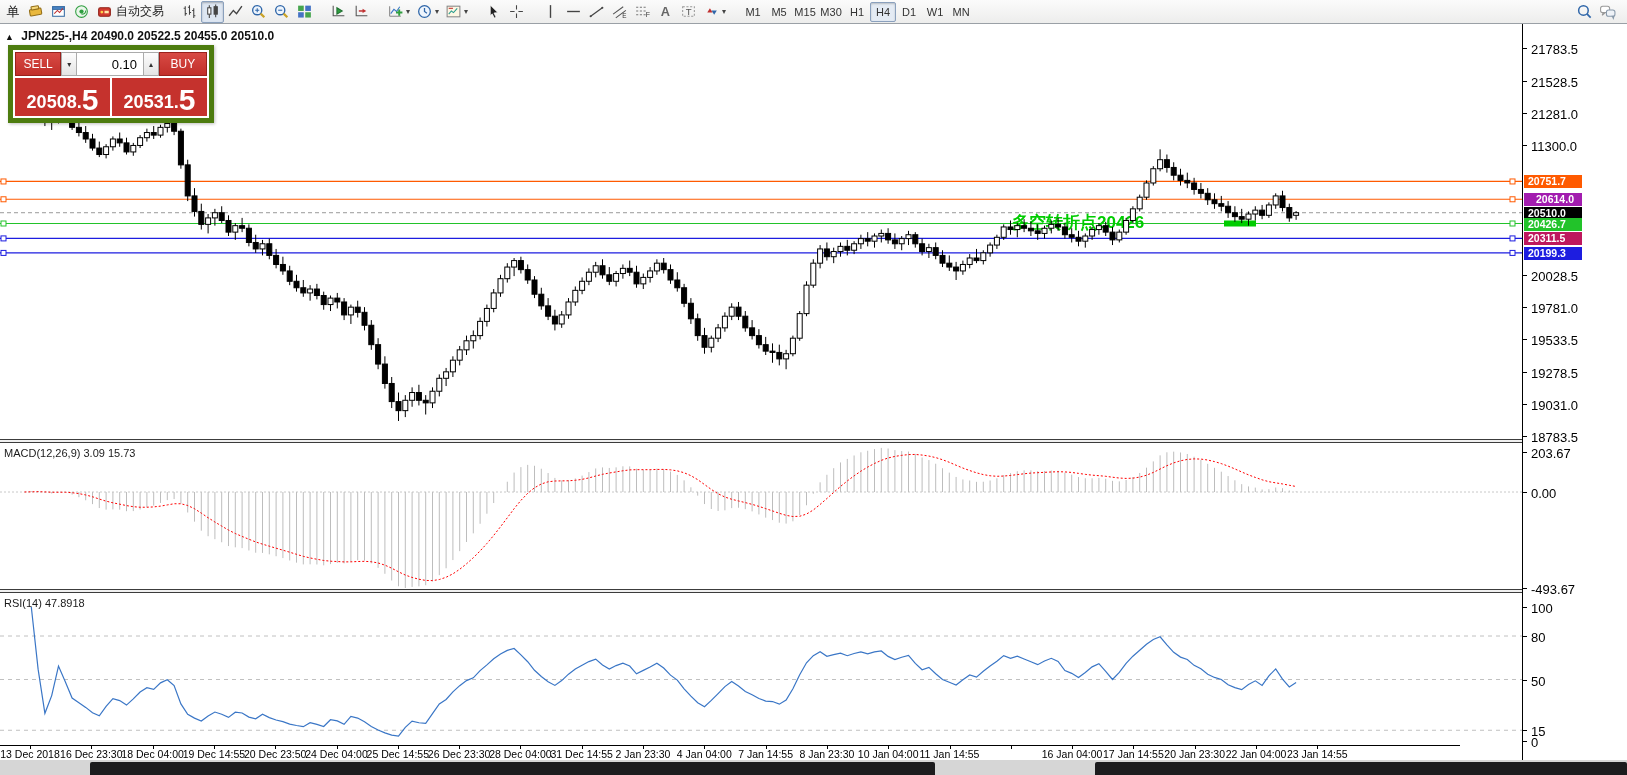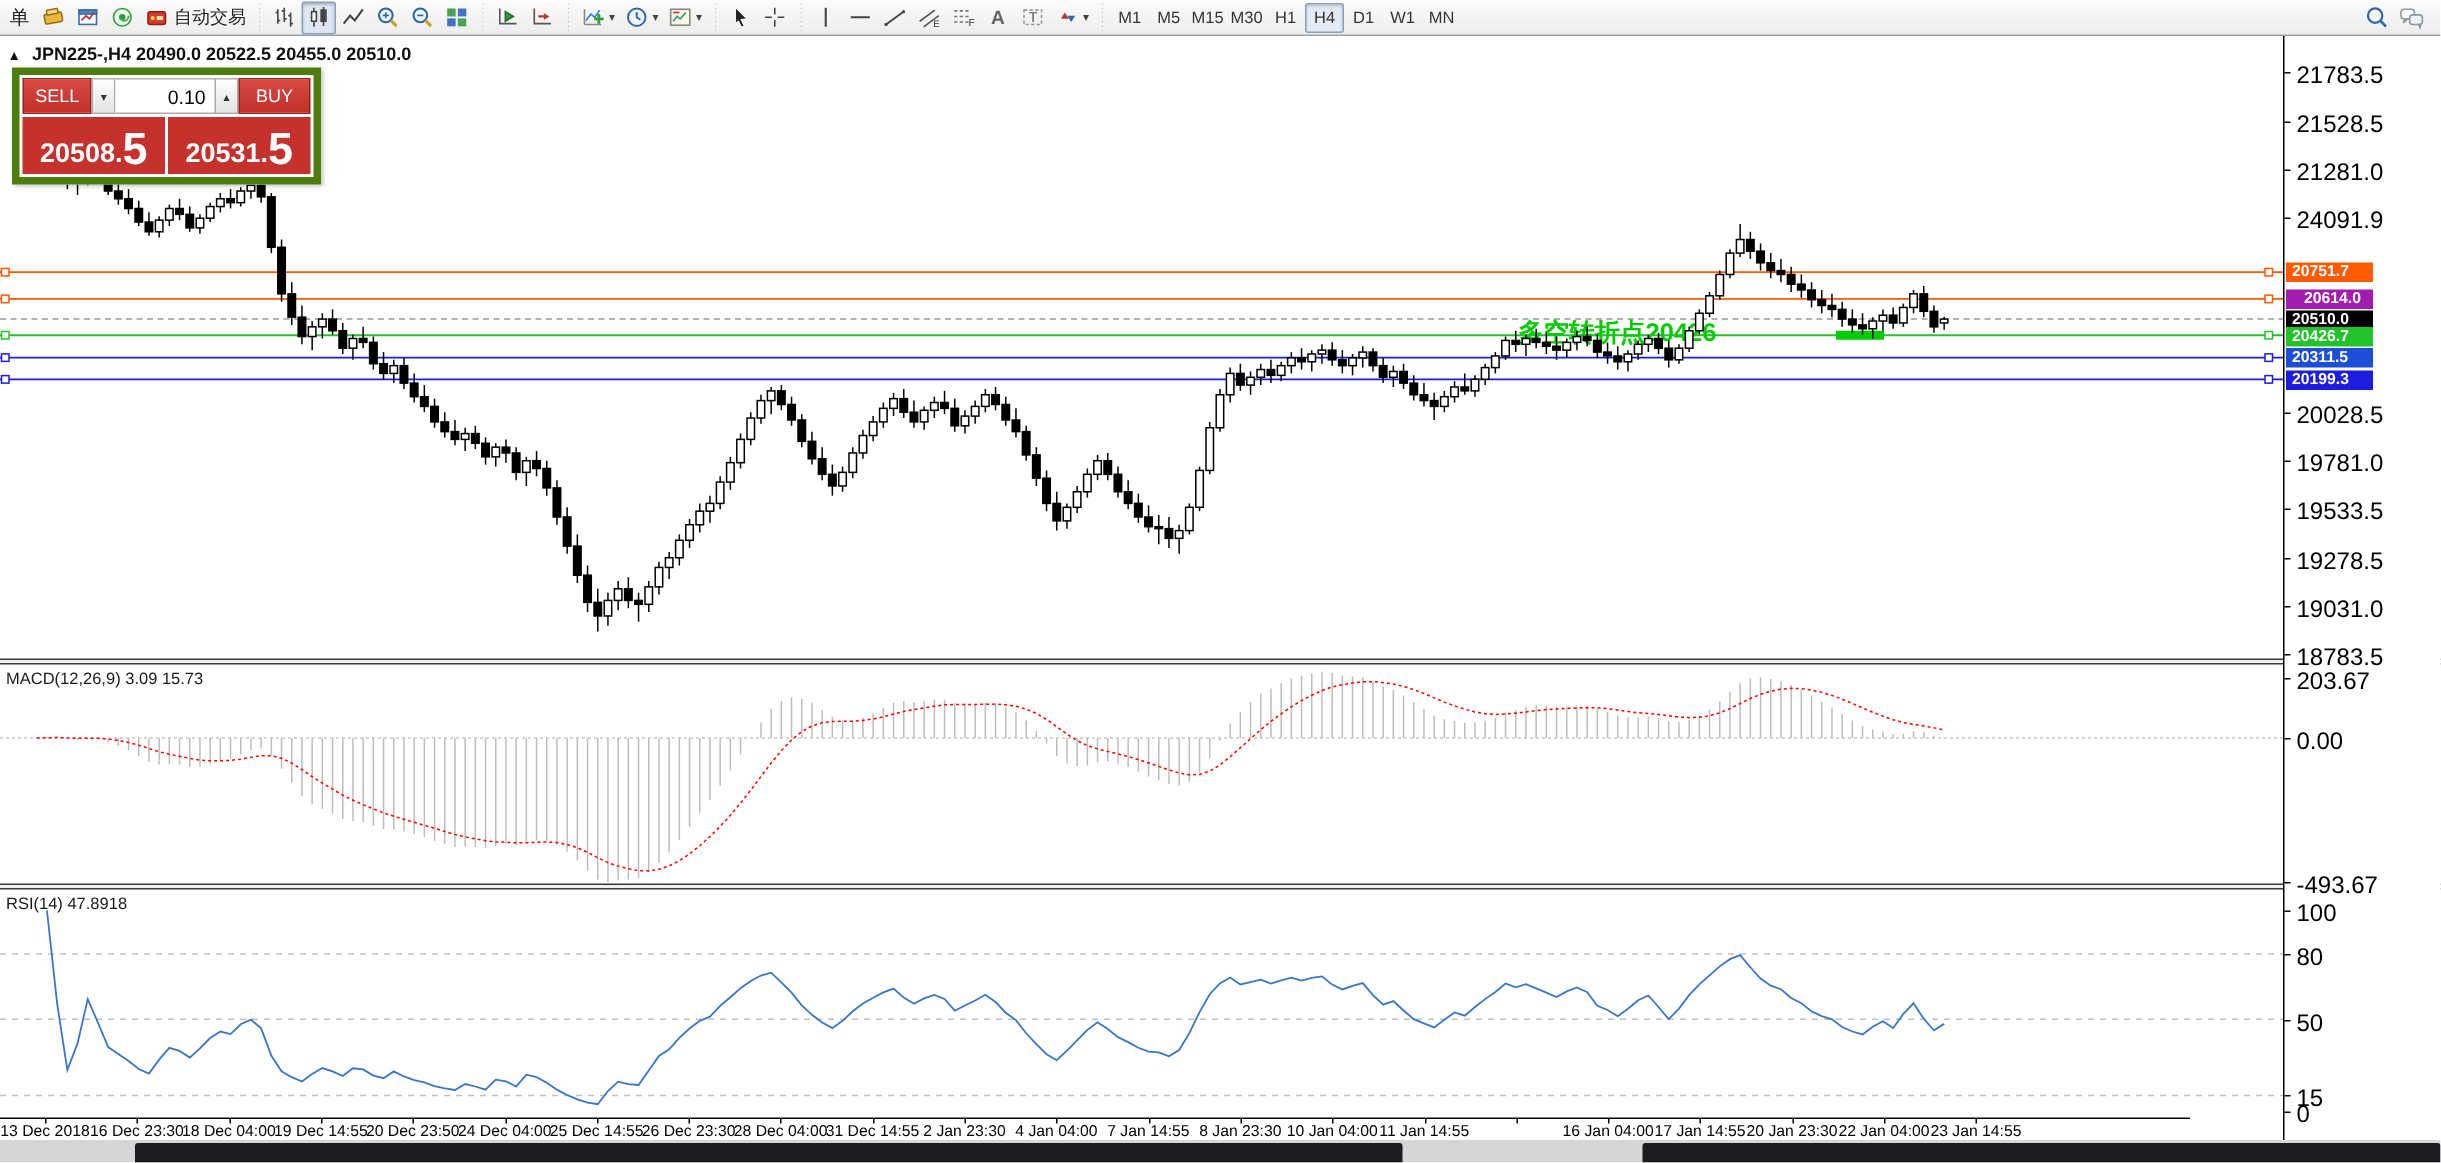--- a/index.html
+++ b/index.html
@@ -47,21 +47,21 @@
   .tp-row2 { display:flex; margin-top:2px; height:38px; }
   .tp-price { flex:1; background:#c5322d; color:#fff; display:flex; align-items:flex-end; justify-content:center;
               padding-bottom:3px; cursor:pointer; }
   .tp-price + .tp-price { margin-left:2px; }
   .tp-price .sm { font-size:18px; font-weight:700; line-height:1; margin-bottom:2px; }
   .tp-price .bg { font-size:30px; font-weight:700; line-height:.82; }
 
   
   .price-axis { position:absolute; left:1522px; top:24px; width:105px; height:736px;
                 border-left:1px solid #000; background:#fff; z-index:6; cursor:ns-resize; }
-  .ptick { position:absolute; left:8px; font-size:16px; color:#000; white-space:nowrap; }
+  .ptick { position:absolute; left:8px; font-size:13px; color:#000; white-space:nowrap; }
   .ptick-mark { position:absolute; left:0; width:4px; height:1px; background:#000; }
   .price-flag { position:absolute; left:1px; width:58px; height:13px; color:#fff; font-size:10.5px; font-weight:700;
                 line-height:13px; padding-left:4px; }
 
   
   .time-axis { position:absolute; left:0; top:745px; width:1460px; height:15px; background:#fff;
                border-top:1px solid #000; z-index:6; cursor:ew-resize; }
   .tlabel { position:absolute; top:2px; font-size:10.5px; color:#000; transform:translateX(-50%); white-space:nowrap; }
   .ttick { position:absolute; top:0; width:1px; height:3px; background:#000; }
   .status-strip { position:absolute; left:0; top:760px; width:1627px; height:15px; background:#d6d6d6; }
@@ -894,21 +894,21 @@
       <polyline points="31.3,12 38.1,74.14285714285714 44.9,118.33333333333333 51.7,100.61111111111111 58.5,71.07407407407408 65.3,86.69696969696969 72.1,103.04651162790697 78.9,107.63829787234042 85.69999999999999,112.38461538461537 92.5,117.67796610169492 99.3,120.74999999999997 106.1,111.42857142857142 112.89999999999999,103.57894736842104 119.7,105.60759493670888 126.5,110.08444444444444 133.3,103.92470362063442 140.1,97.02434698557875 146.89999999999998,92.6764475575394 153.7,94.40015721521446 160.5,87.83465785697209 167.29999999999998,84.7149211138411 174.1,90.5985149909075 180.9,108.87740585317455 187.7,119.21676767513236 194.5,123.13467887618664 201.29999999999998,126.01785030197867 208.1,121.02007824920582 214.9,117.05285953117314 221.7,119.27071949243816 228.5,122.37600504177036 235.29999999999998,117.19595178765881 242.1,117.98470140792344 248.9,122.0829376603604 255.7,123.79053674998065 262.5,119.27088722055747 269.29999999999995,122.63720704573333 276.1,125.02670360606285 282.9,126.65012586505206 289.7,129.09176315318666 296.5,130.5253348905916 303.3,131.64731624544498 310.09999999999997,127.68738967039646 316.9,129.33104360478103 323.7,131.48787062937905 330.5,124.72840230729662 337.3,125.8664318750599 344.09999999999997,129.36475432727684 350.9,121.42028801154615 357.7,123.06926185170175 364.5,126.83337565212499 371.3,131.41778620764003 378.09999999999997,135.01572392500827 384.9,137.90749039769193 391.7,140.13699093991946 398.5,141.13457815864967 405.3,132.37038232489593 412.09999999999997,126.1149406311628 418.9,127.75183854531998 425.7,128.2979107779987 432.5,118.64844547645473 439.3,109.01639716455615 446.09999999999997,104.51713809889627 452.9,96.88600318120119 459.7,90.67401769986338 466.5,85.59876566830222 473.3,82.78857312131493 480.09999999999997,75.5970646689783 486.9,69.8439048559924 493.7,63.78943065392743 500.5,58.93931899637614 507.3,55.36126377239077 514.0999999999999,53.46998182141807 520.9,59.85810990177207 527.7,66.71459454812305 534.5,75.25793912395332 541.3,81.54881268162072 548.1,86.72598145662312 554.9,90.41610888039595 561.6999999999999,85.56281712653515 568.5,79.16730027859889 575.3,73.9473405305425 582.1,70.16131373677649 588.9,66.56964069936727 595.6999999999999,64.09498299838191 602.5,70.04055341446514 609.3,74.12053270413571 616.1,70.56931524370134 622.9,68.2602450267967 629.6999999999999,70.99877548026348 636.5,78.79590555274697 643.3,75.35912731731418 650.1,72.03272765970617 656.9,68.21846864435031 663.6999999999999,73.00769164251159 670.5,80.15078805574396 677.3,85.09026145941363 684.1,93.8347450199076 690.9,101.14888081963203 697.6999999999999,107.79597977119684 704.5,111.80615539026144 711.3,105.42820656746075 718.1,98.61584514064607 724.9,91.5852891206819 731.6999999999999,86.51889527266201 738.5,91.04084681437799 745.3,96.42224955949979 752.1,99.77425929723415 758.9,103.4941074816281 765.6999999999999,106.04212131360055 772.5,106.55948313349582 779.3,109.17405899068983 786.1,105.01999940986433 792.9,93.73192089305412 799.6999999999999,79.71946533979792 806.5,67.79199836803431 813.3,60.65990696693731 820.1,56.67988493607343 826.9,61.278903021694376 833.6999999999999,59.708656966021415 840.5,58.12582254244117 847.3,60.70619611566551 854.1,58.52679929934828 860.9,56.799759094023415 867.6999999999999,58.763245790860125 874.5,56.86948566592916 881.3,55.9119440188948 888.1,61.40443099081352 894.9,64.64676128947872 901.6999999999999,62.201852534368186 908.5,60.38690213303472 915.3,68.43288297714595 922.1,74.75537655265563 928.9,72.43242270357659 935.6999999999999,78.67687467462038 942.5,84.44632623988848 949.3,87.2143225663602 956.1,89.96836481755687 962.9,84.8109237518139 969.6999999999999,79.96906800775444 976.5,82.1142260912319 983.3,76.32671958139417 990.1,71.07530835386888 996.9,66.30133678492194 1003.6999999999999,60.65548984347181 1010.5,63.278984928313214 1017.3,61.11839002343918 1024.1,63.93365961140565 1030.9,66.78626703686407 1037.6999999999998,69.6689876247788 1044.5,65.95551347687676 1051.3,63.288039901574145 1058.1,66.5002582619957 1064.8999999999999,75.5232334271437 1071.7,78.33855351491003 1078.5,82.49711408727698 1085.3,77.52318570407176 1092.1,71.83972962756408 1098.8999999999999,68.66388127822576 1105.7,76.34678273233037 1112.5,84.49598226884592 1119.3,77.38165486352887 1126.1,68.4352898854849 1132.8999999999999,61.18714302645255 1139.7,55.21058605180599 1146.5,49.25270133122578 1153.3,44.43634573850982 1160.1,41.79629051573198 1166.8999999999999,49.84681316088991 1173.7,57.346367077803045 1180.5,62.114241390226034 1187.3,64.49733228829466 1194.1,70.35604918931946 1200.8999999999999,73.76250825022001 1207.7,79.24911343558249 1214.5,82.42534327489781 1221.3,84.55023581657817 1228.1,89.71210885758089 1234.8999999999999,92.6735027718494 1241.7,94.6438025571865 1248.5,89.52908402965951 1255.3,85.83813447462579 1262.1,90.39144126709877 1268.8999999999999,80.89651643278225 1275.7,73.83861815972817 1282.5,84.1691496195514 1289.3,91.90934256008221 1296.1,87.58399570059214" fill="none" stroke="#3a76c6" stroke-width="1.2"></polyline>
     </svg>
 
   <div class="price-axis" id="price-axis">
       <div class="ptick" style="top: 17.995px;">21783.5</div>
       <div class="ptick-mark" style="top: 23.995px;"></div>
       <div class="ptick" style="top: 50.9801px;">21528.5</div>
       <div class="ptick-mark" style="top: 56.9801px;"></div>
       <div class="ptick" style="top: 82.995px;">21281.0</div>
       <div class="ptick-mark" style="top: 88.995px;"></div>
-      <div class="ptick" style="top: 115.01px;">24091.9</div>
+      <div class="ptick" style="top: 115.01px;">11300.0</div>
       <div class="ptick-mark" style="top: 121.01px;"></div>
       <div class="ptick" style="top: 245.01px;">20028.5</div>
       <div class="ptick-mark" style="top: 251.01px;"></div>
       <div class="ptick" style="top: 277.025px;">19781.0</div>
       <div class="ptick-mark" style="top: 283.025px;"></div>
       <div class="ptick" style="top: 309.04px;">19533.5</div>
       <div class="ptick-mark" style="top: 315.04px;"></div>
       <div class="ptick" style="top: 342.025px;">19278.5</div>
       <div class="ptick-mark" style="top: 348.025px;"></div>
       <div class="ptick" style="top: 374.04px;">19031.0</div>
@@ -928,21 +928,21 @@
       <div class="ptick" style="top: 649.5px;">50</div>
       <div class="ptick-mark" style="top: 655.5px;"></div>
       <div class="ptick" style="top: 700.25px;">15</div>
       <div class="ptick-mark" style="top: 706.25px;"></div>
       <div class="ptick" style="top: 711px;">0</div>
       <div class="ptick-mark" style="top: 717px;"></div>
       <div class="price-flag" style="top: 151.462px; background: rgb(255, 90, 0);">20751.7</div>
       <div class="price-flag" style="top: 169.274px; background: #a21caf; text-align: center;">20614.0</div>
       <div class="price-flag" style="top: 182.726px; background: rgb(0, 0, 0);">20510.0</div>
       <div class="price-flag" style="top: 193.501px; background: rgb(34, 195, 42);">20426.7</div>
-      <div class="price-flag" style="top: 208.403px; background: #1d4ed8;">20311.5</div>
+      <div class="price-flag" style="top: 208.403px; background: #be185d;">20311.5</div>
       <div class="price-flag" style="top: 222.916px; background: rgb(29, 29, 224);">20199.3</div>
     </div>
   <div class="time-axis" id="time-axis">
       <span class="tlabel" style="left: 30px;">13 Dec 2018</span>
       <div class="ttick" style="left: 30px;"></div>
       <span class="tlabel" style="left: 91.3px;">16 Dec 23:30</span>
       <div class="ttick" style="left: 91.3px;"></div>
       <span class="tlabel" style="left: 152.6px;">18 Dec 04:00</span>
       <div class="ttick" style="left: 152.6px;"></div>
       <span class="tlabel" style="left: 213.9px;">19 Dec 14:55</span>

